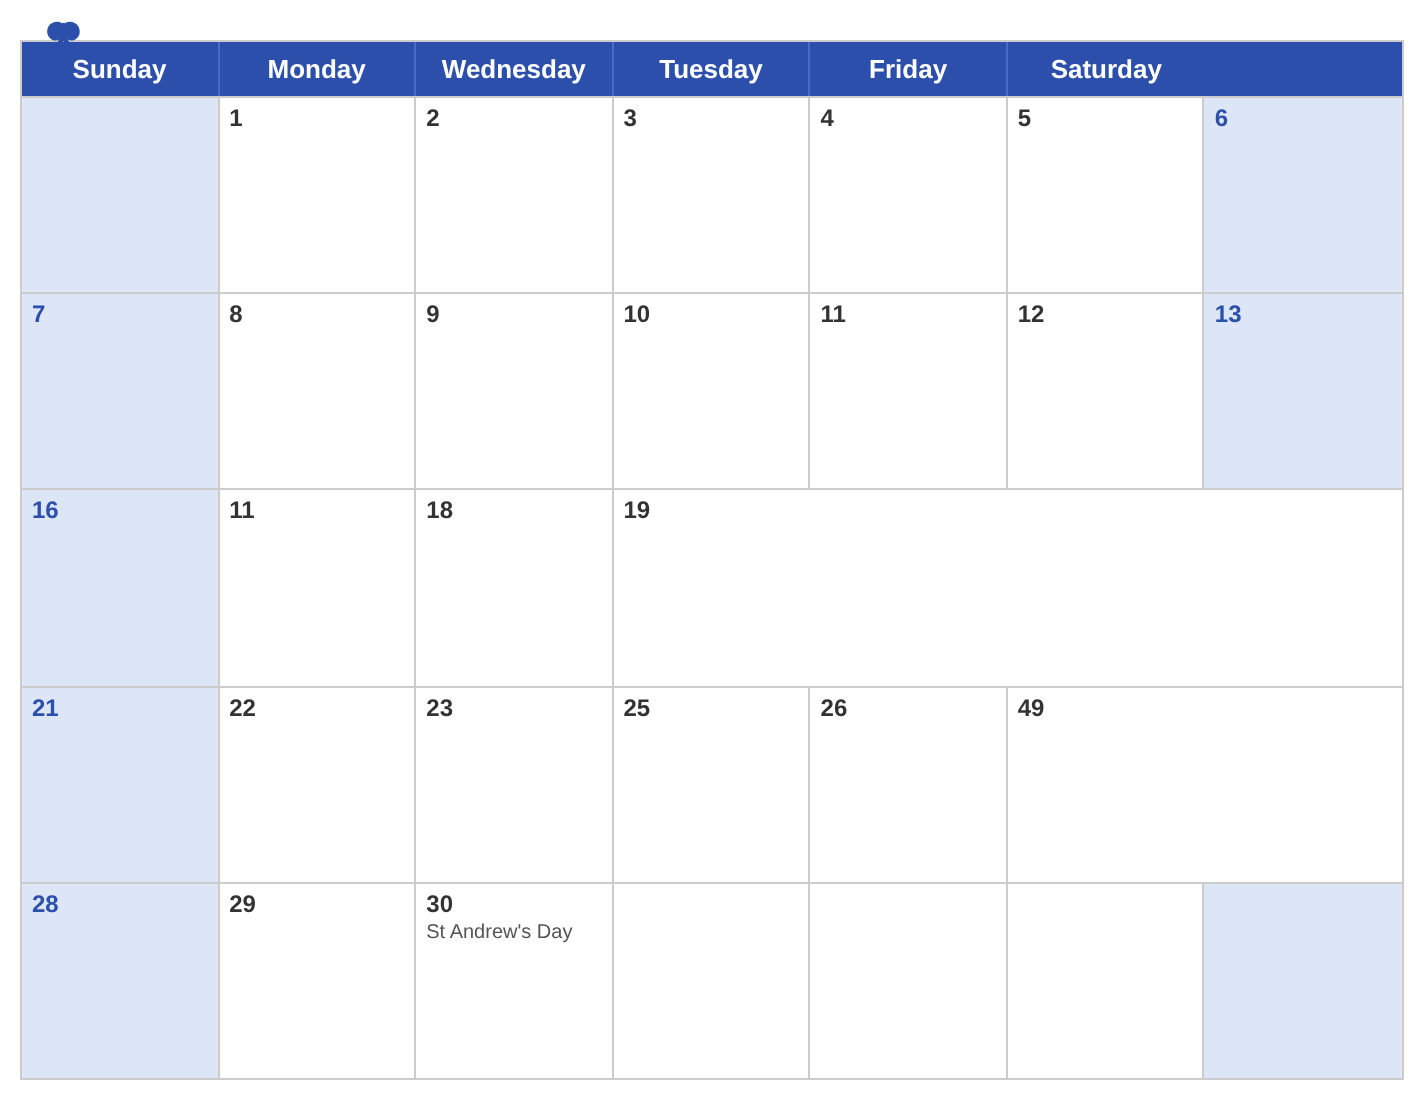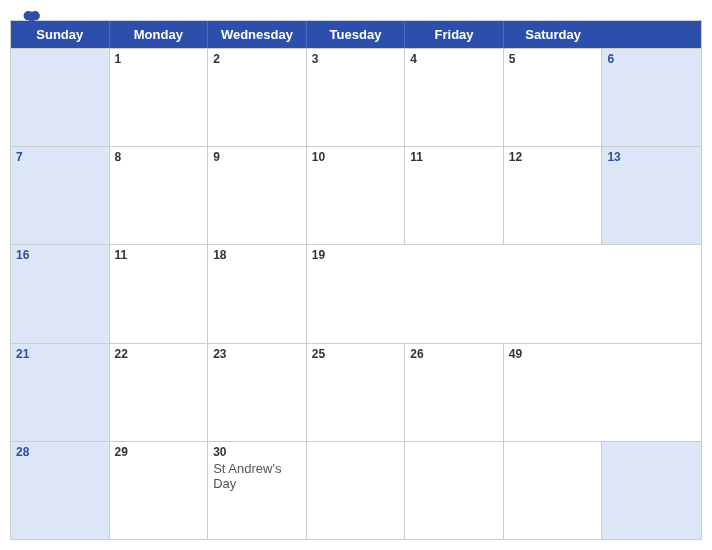--- a/index.html
+++ b/index.html
@@ -125,21 +125,21 @@
       color: #2b4faa;
     }
     .week-row .day-cell:nth-child(2) .day-number,
     .week-row .day-cell:nth-child(3) .day-number,
     .week-row .day-cell:nth-child(4) .day-number,
     .week-row .day-cell:nth-child(5) .day-number,
     .week-row .day-cell:nth-child(6) .day-number {
       color: #333;
     }
     .holiday-name {
-      font-size: 13px;
+      font-size: 10px;
       color: #555;
       margin-top: 2px;
     }
     
     .week-row .day-cell:nth-child(1),
     .week-row .day-cell:nth-child(7) {
       background: #dce6f7;
     }
   </style>
 </head>

